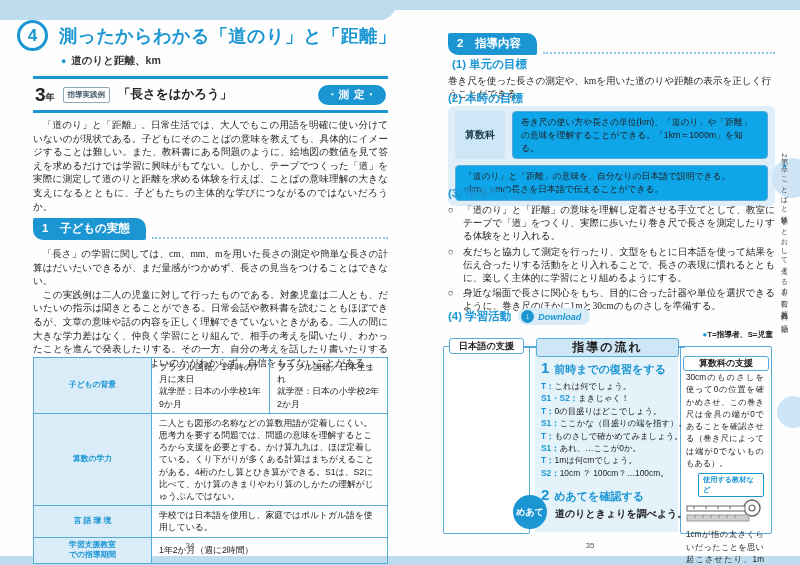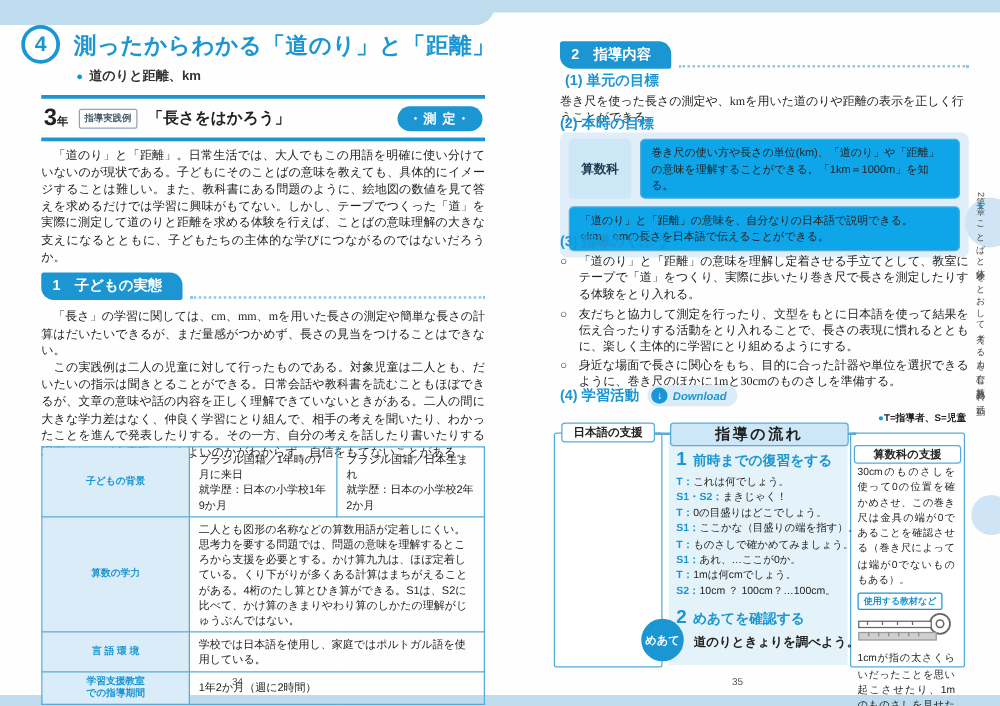--- a/index.html
+++ b/index.html
@@ -99,21 +99,21 @@
   .dline{font-size:8.4px;line-height:12.4px;white-space:nowrap;color:#222;}
   .dline .sp{color:#1b96d3;font-weight:bold;}
   .step2{margin-top:7px;}
   .aim-circle{left:70px;top:157px;width:34px;height:34px;background:#1b96d3;border-radius:50%;color:#fff;
               font-weight:bold;font-size:9px;display:flex;align-items:center;justify-content:center;z-index:3;}
   .aim-text{left:112px;top:169px;font-weight:bold;font-size:10px;color:#222;white-space:nowrap;}
 
   .fl-right-content{left:237px;top:34px;width:90px;padding:0 6px;box-sizing:border-box;}
   .sup{font-size:8.2px;line-height:12.3px;color:#222;text-align:justify;}
   .mat-badge{display:inline-block;border:1.2px solid #1b96d3;color:#1b96d3;font-weight:bold;font-size:7.2px;
-             padding:1px 4px;border-radius:2px;margin:3px 0 2px 0;}
+             padding:1px 4px;border-radius:2px;margin:3px 0 2px 12px;}
   .sup2{margin-top:2px;}
 
   
   .side-circle{border-radius:50%;background:#cfe4f4;}
   .sc-top{left:772px;top:158px;width:40px;height:40px;}
   .sc-bot{left:777px;top:396px;width:32px;height:32px;}
   .side-text{left:779px;top:152px;height:300px;writing-mode:vertical-rl;font-size:7.2px;color:#4a4a4a;
              letter-spacing:1.5px;z-index:2;}
   .side-text .dot{color:#1b96d3;}
 </style>

